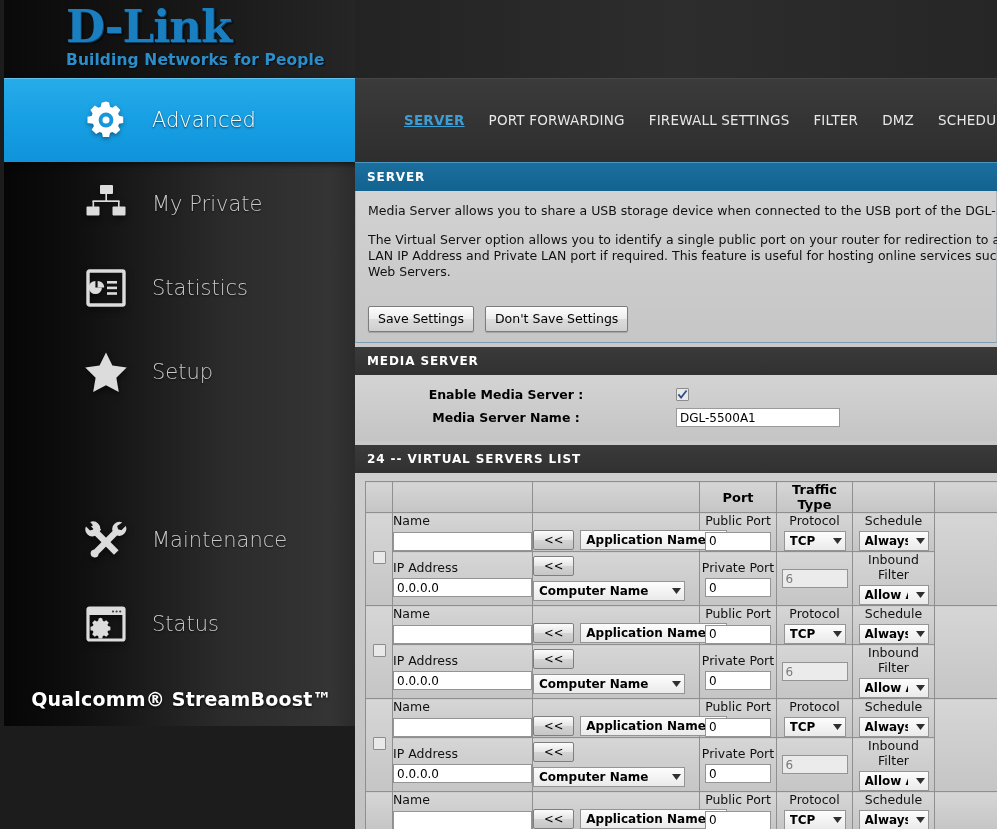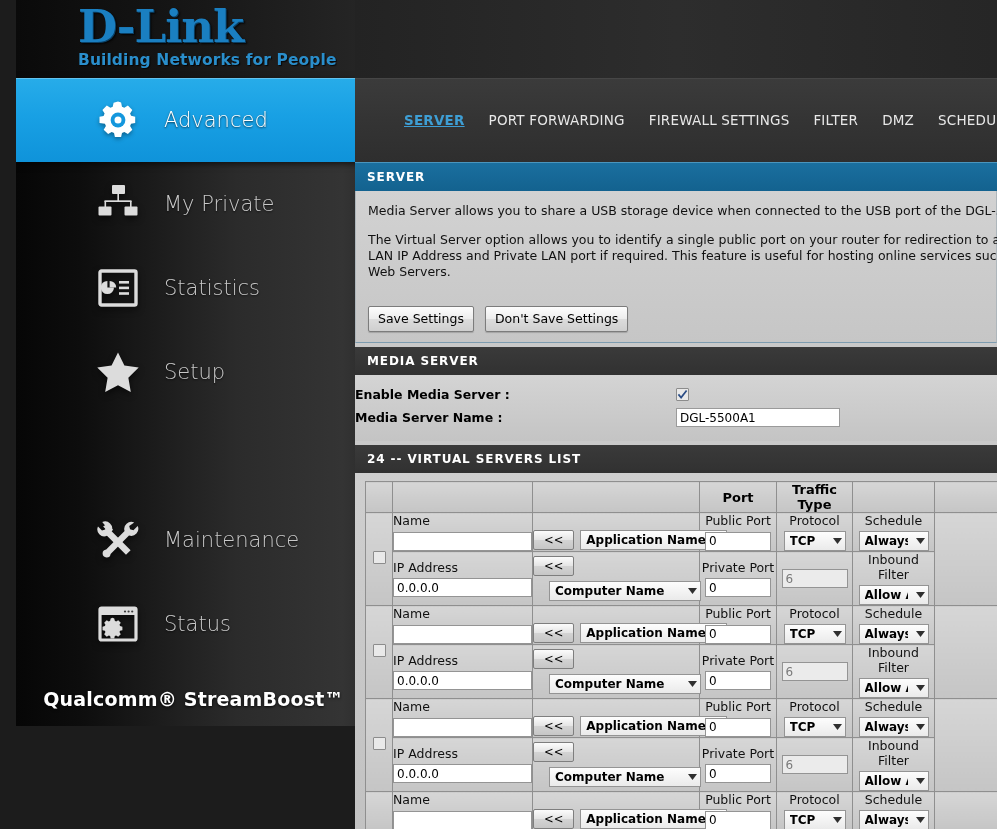--- a/index.html
+++ b/index.html
@@ -7,21 +7,21 @@
     margin: 0; padding: 0;
     width: 997px; height: 829px;
     overflow: hidden;
     background: #1c1c1c;
     font-family: "Liberation Sans", sans-serif;
   }
   #app { position: relative; width: 997px; height: 829px; overflow: hidden; }
 
   
   #sidebar {
-    position: absolute; left: 16px; top: 0; width: 355px; height: 726px;
+    position: absolute; left: 4px; top: 0; width: 355px; height: 726px;
     background: linear-gradient(to right, #060606 0%, #0d0d0d 18%, #2b2b2b 62%, #343434 92%, #2a2a2a 100%);
     overflow: hidden;
   }
   #brand {
     height: 78px; position: relative;
     background: linear-gradient(to right, #0a0a0a 0%, #141414 40%, #262626 100%);
   }
   #brand-inner { position: absolute; left: 62px; top: 4px; }
   .dlink-word {
     font-family: "DejaVu Serif", serif;
@@ -125,21 +125,21 @@
     box-shadow: 0 1px 1px rgba(0,0,0,.18);
   }
 
   
   .ms-body {
     background: linear-gradient(to bottom, #d4d4d4 0%, #c4c4c4 100%);
     padding: 10px 0 12px 0;
   }
   .form-row { display: flex; align-items: center; margin: 2px 0; }
   .form-label {
-    width: 321px; text-align: left; padding-right: 19px;
+    width: 321px; text-align: center; padding-right: 19px;
     font-size: 12.5px; font-weight: bold; color: #000;
     font-family: "DejaVu Sans", sans-serif;
   }
   .chk {
     width: 13px; height: 13px; background: #e9e9e9;
     border: 1px solid #8c8c8c; border-radius: 1px;
     display: inline-flex; align-items: center; justify-content: center;
     cursor: pointer;
   }
   .chk svg { display: block; }
@@ -198,21 +198,21 @@
   }
   .sel {
     display: inline-flex; align-items: center; justify-content: space-between;
     border: 1px solid #949494; background: linear-gradient(to bottom,#fdfdfd,#eaeaea);
     height: 20px; font-size: 12px; padding: 0 3px 0 5px; cursor: pointer;
     font-family: "DejaVu Sans", sans-serif; color: #000; font-weight: bold;
   }
   .sel .cap { white-space: nowrap; overflow: hidden; }
   .caret { margin-left: 8px; flex: none; }
   .sel-app { width: 152px; }
-  .sel-comp { width: 152px; margin-left: 16px; }
+  .sel-comp { width: 152px; }
   .sel-proto { width: 62px; }
   .sel-sched { width: 70px; }
   .sel-filter { width: 70px; }
   .flexrow { display: flex; align-items: center; gap: 6px; }
 </style>
 </head>
 <body>
 
 <div id="app">
 

